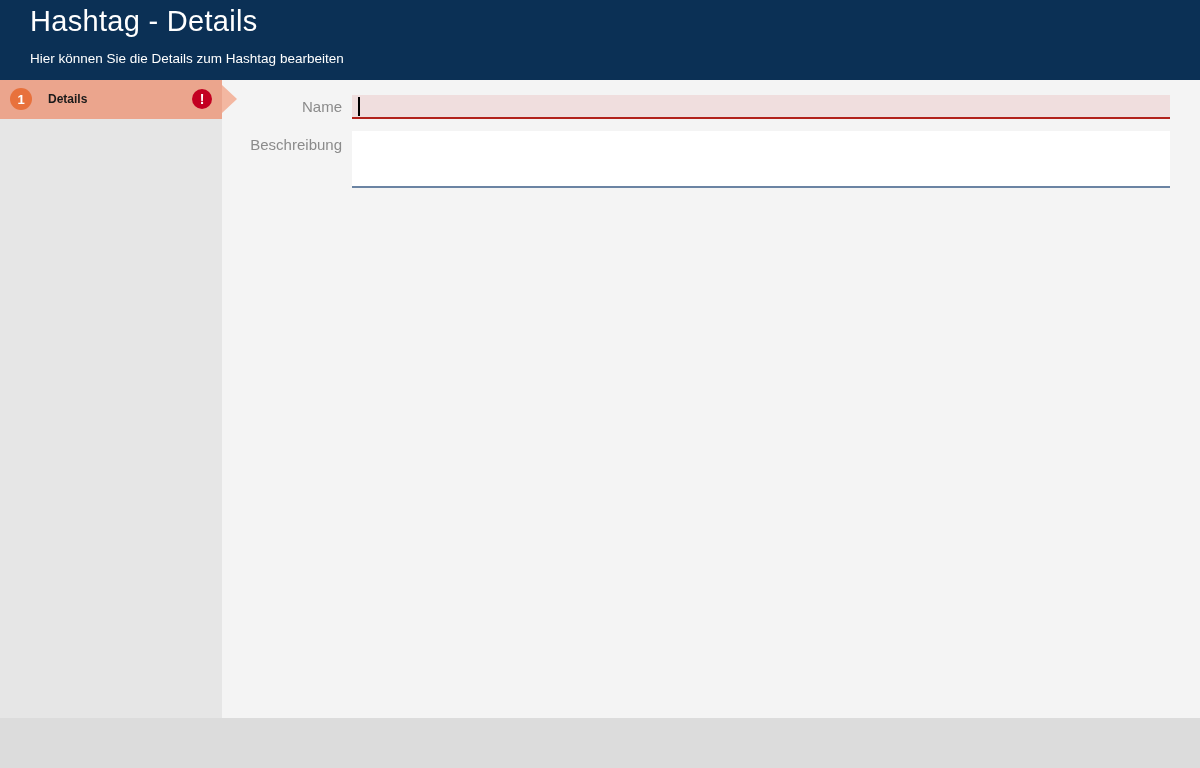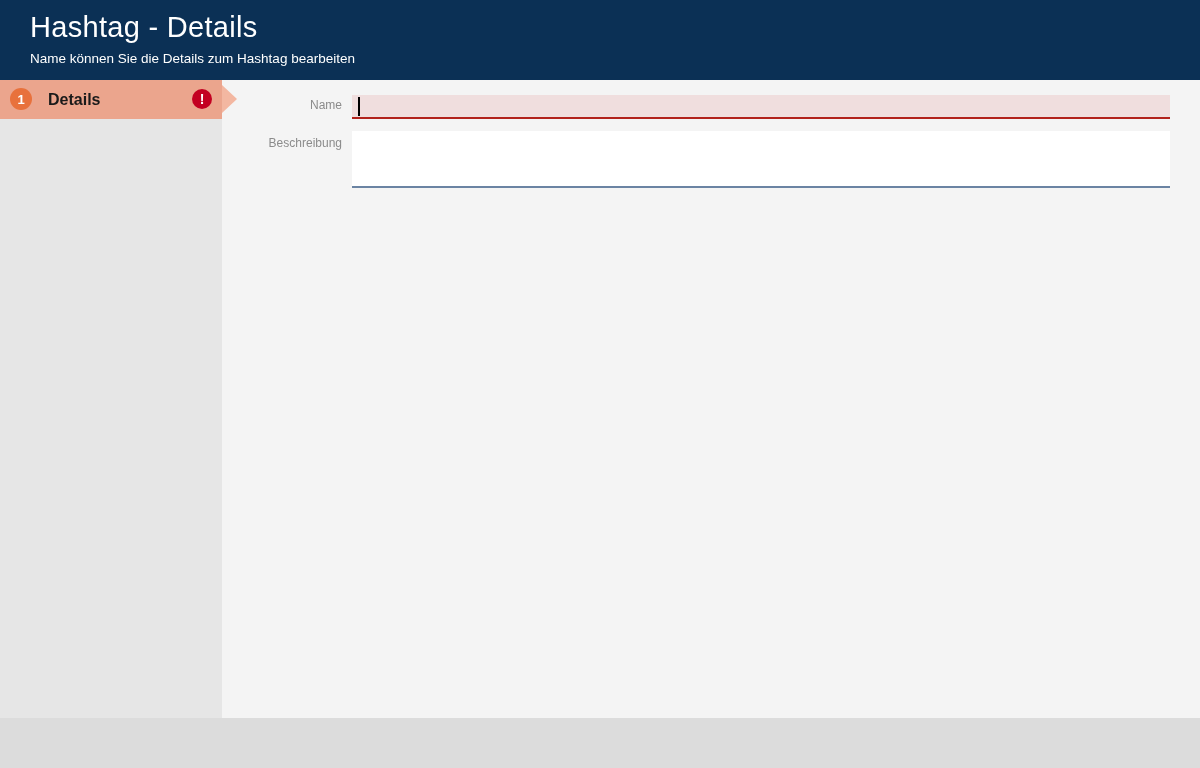--- a/index.html
+++ b/index.html
@@ -3,42 +3,42 @@
 <meta charset="utf-8">
 <style>
   * { margin:0; padding:0; box-sizing:border-box; }
   html,body { width:1200px; height:768px; }
   body { font-family:"Liberation Sans", sans-serif; }
   .app { position:relative; width:1200px; height:768px; background:#f4f4f4; overflow:hidden; }
 
   
   .header { position:absolute; top:0; left:0; width:1200px; height:80px;
             background:var(--header-bg,#0b3055); color:#ffffff; }
-  .title { position:absolute; left:30px; top:11px; font-size:29px; font-weight:300; letter-spacing:0.3px; }
+  .title { position:absolute; left:30px; top:5px; font-size:29px; font-weight:300; letter-spacing:0.3px; }
   .subtitle { position:absolute; left:30px; top:51px; font-size:13.5px; font-weight:400; }
 
   
   .sidebar { position:absolute; top:80px; left:0; width:222px; height:638px; background:#e6e6e6; }
   .step { position:absolute; top:0; left:0; width:222px; height:39px;
           background:var(--step-bg,#eba58d); cursor:pointer; }
   .step-arrow { position:absolute; left:222px; top:5px; width:0; height:0;
                 border-left:15px solid var(--step-arrow,#f3b7a1);
                 border-top:14px solid transparent; border-bottom:14px solid transparent; }
   .step-num { position:absolute; left:10px; top:8px; width:22px; height:22px; border-radius:50%;
               background:var(--step-number-bg,#e8713c); color:#fff; font-size:13px; font-weight:bold;
               display:flex; align-items:center; justify-content:center; }
   .step-label { position:absolute; left:48px; top:0; height:39px; line-height:39px;
-                font-size:16px; font-weight:bold; color:#1a1a1a; }
+                font-size:12px; font-weight:bold; color:#1a1a1a; }
   .step-error { position:absolute; left:192px; top:9px; width:20px; height:20px; border-radius:50%;
                 background:var(--error-icon-bg,#c30021); color:#fff; font-size:14px; font-weight:bold;
                 display:flex; align-items:center; justify-content:center; }
 
   
   .field-label { position:absolute; left:222px; width:120px; text-align:right;
-                 font-size:12px; color:#8b8b8b; }
+                 font-size:15px; color:#8b8b8b; }
   .label-name { top:98px; }
   .label-desc { top:136px; }
   .input-name { position:absolute; left:352px; top:95px; width:818px; height:24px;
                 background:var(--input-error-bg,#f0dede); border:none;
                 border-bottom:2px solid var(--input-error-border,#b2221c);
                 outline:none; font-size:15px; padding:0 8px; }
   .caret { position:absolute; left:358px; top:97px; width:2px; height:19px; background:#000; }
   .textarea-desc { position:absolute; left:352px; top:131px; width:818px; height:57px;
                    background:#ffffff; border:none;
                    border-bottom:2px solid var(--input-border,#6b84a3);
@@ -47,21 +47,21 @@
   
   .footer { position:absolute; top:718px; left:0; width:1200px; height:50px; background:#dcdcdc; }
 </style>
 </head>
 <body>
 
 <div class="app">
 
   <div class="header">
     <div class="title">Hashtag - Details</div>
-    <div class="subtitle">Name können Sie die Details zum Hashtag bearbeiten</div>
+    <div class="subtitle">Hier können Sie die Details zum Hashtag bearbeiten</div>
   </div>
 
   <div class="sidebar">
     <div class="step">
       <span class="step-num">1</span>
       <span class="step-label">Details</span>
       <span class="step-error">!</span>
       <span class="step-arrow"></span>
     </div>
   </div>

